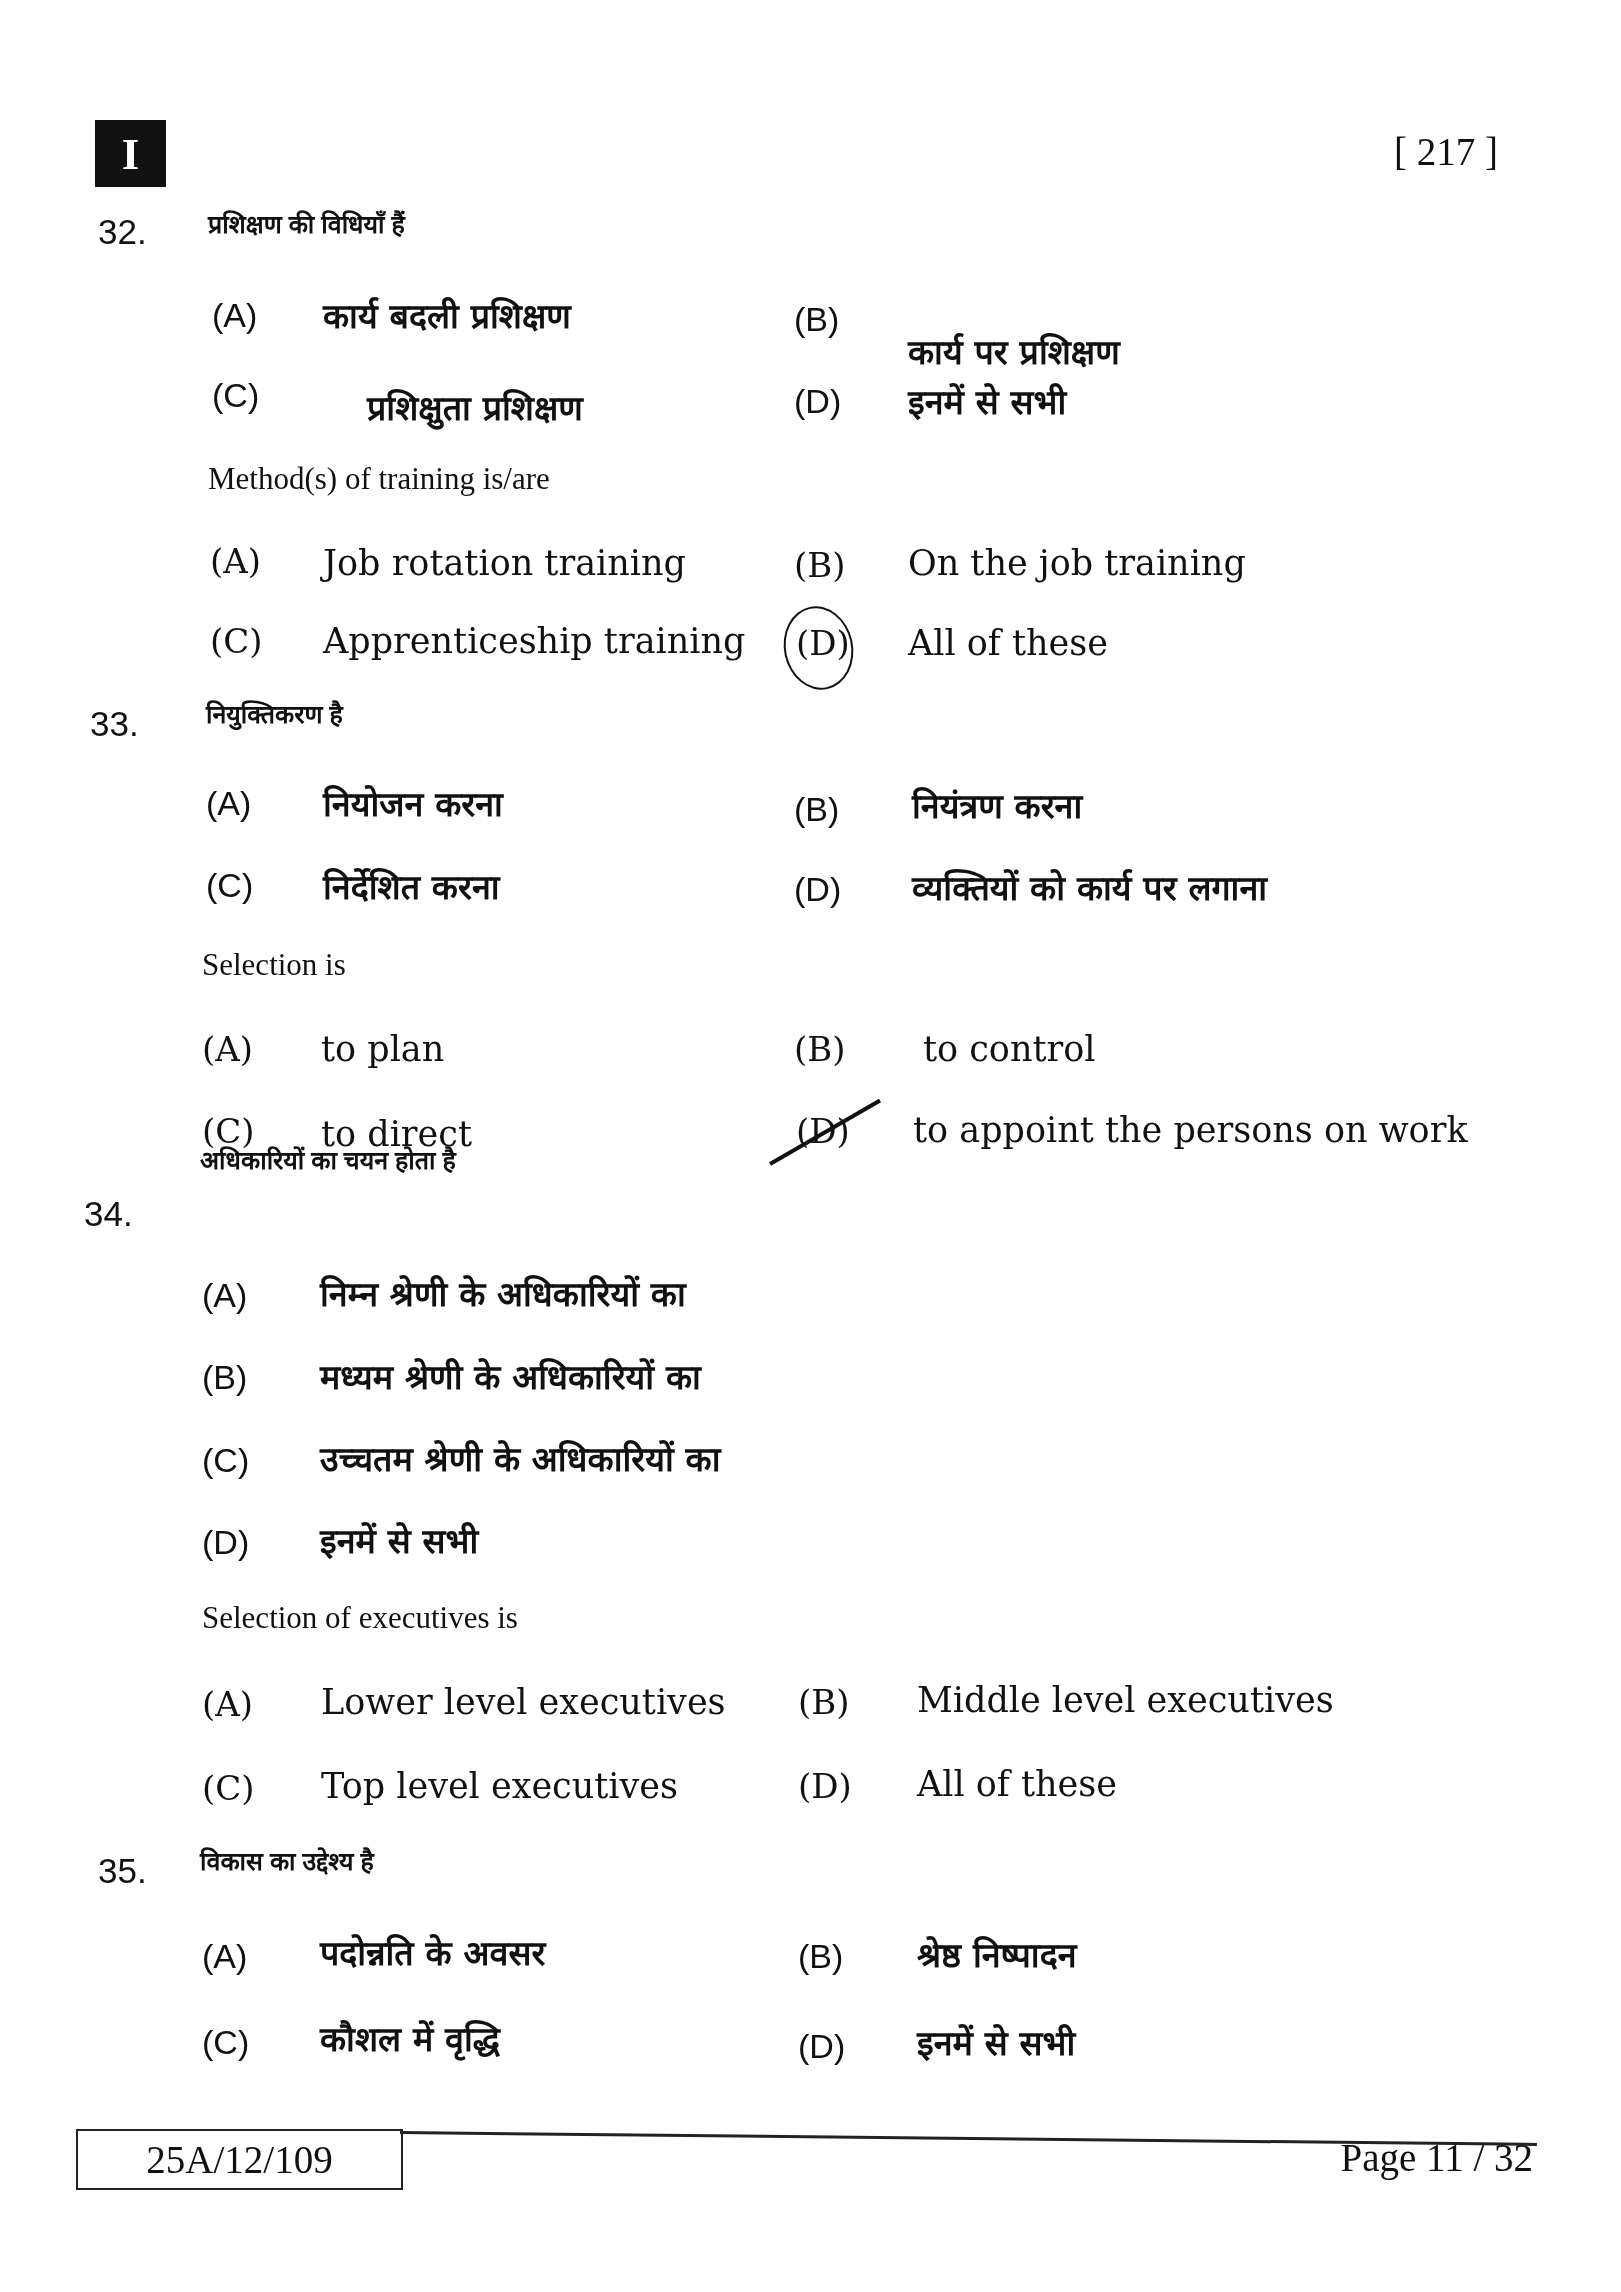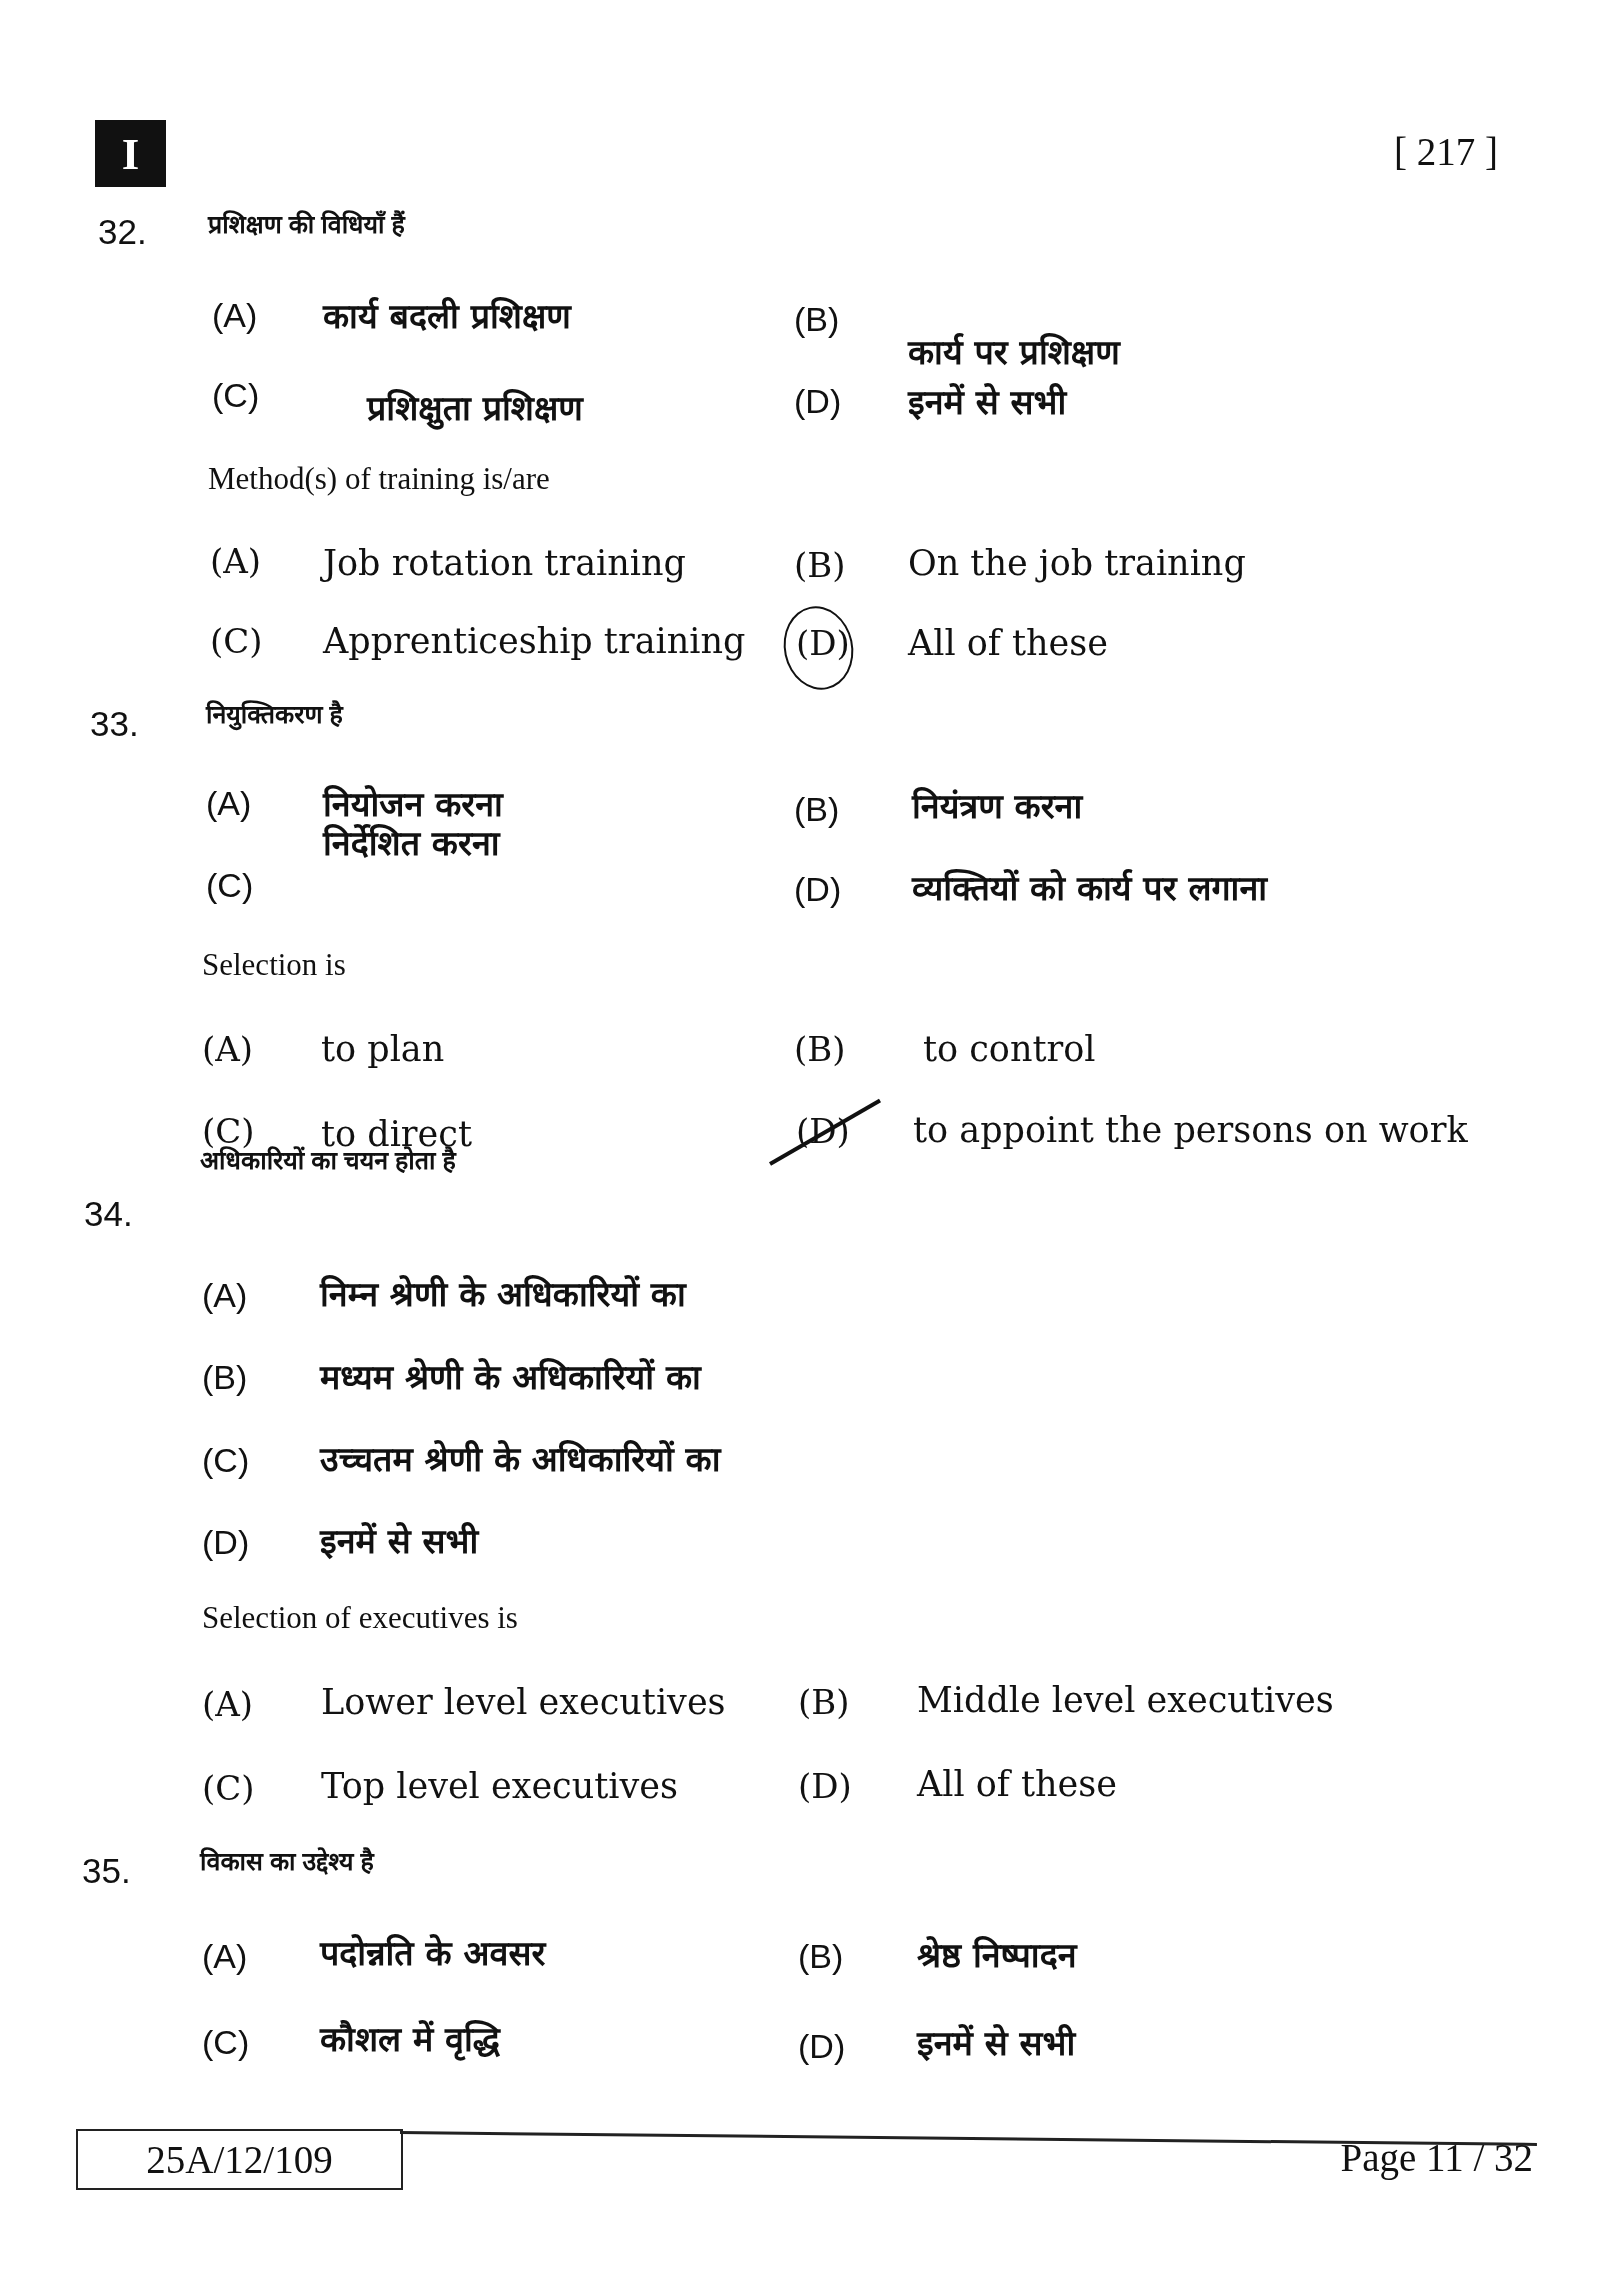--- a/index.html
+++ b/index.html
@@ -69,21 +69,21 @@
 <div>
   <span class="abs qnum" style="left:90px; top:704px;">33.</span>
   <span class="abs qtext-hi" style="left:206px; top:696px;">नियुक्तिकरण है</span>
 
   <span class="abs opt-label" style="left:206px; top:784px;">(A)</span>
   <span class="abs opt-hi" style="left:323px; top:780px;">नियोजन करना</span>
   <span class="abs opt-label" style="left:794px; top:790px;">(B)</span>
   <span class="abs opt-hi" style="left:912px; top:782px;">नियंत्रण करना</span>
 
   <span class="abs opt-label" style="left:206px; top:866px;">(C)</span>
-  <span class="abs opt-hi" style="left:323px; top:819px;text-align:right;">निर्देशित करना</span>
+  <span class="abs opt-hi" style="left:323px; top:863px;text-align:right;">निर्देशित करना</span>
   <span class="abs opt-label" style="left:794px; top:870px;">(D)</span>
   <span class="abs opt-hi" style="left:912px; top:864px;">व्यक्तियों को कार्य पर लगाना</span>
 
   <span class="abs qtext-en" style="left:202px; top:947px;">Selection is</span>
 
   <span class="abs opt-label en" style="left:202px; top:1029px;">(A)</span>
   <span class="abs opt-en" style="left:321px; top:1029px;">to plan</span>
   <span class="abs opt-label en" style="left:794px; top:1029px;">(B)</span>
   <span class="abs opt-en" style="left:913px; top:1029px;margin-left:10px;">to control</span>
 
@@ -114,21 +114,21 @@
   <span class="abs opt-label en" style="left:798px; top:1682px;">(B)</span>
   <span class="abs opt-en" style="left:917px; top:1680px;">Middle level executives</span>
 
   <span class="abs opt-label en" style="left:202px; top:1768px;">(C)</span>
   <span class="abs opt-en" style="left:321px; top:1766px;">Top level executives</span>
   <span class="abs opt-label en" style="left:798px; top:1766px;">(D)</span>
   <span class="abs opt-en" style="left:917px; top:1764px;">All of these</span>
 </div>
 
 <div>
-  <span class="abs qnum" style="left:82px; top:1851px;">35.</span>
+  <span class="abs qnum" style="left:98px; top:1851px;">35.</span>
   <span class="abs qtext-hi" style="left:200px; top:1843px;">विकास का उद्देश्य है</span>
 
   <span class="abs opt-label" style="left:202px; top:1937px;">(A)</span>
   <span class="abs opt-hi" style="left:320px; top:1929px;">पदोन्नति के अवसर</span>
   <span class="abs opt-label" style="left:798px; top:1937px;">(B)</span>
   <span class="abs opt-hi" style="left:917px; top:1931px;">श्रेष्ठ निष्पादन</span>
 
   <span class="abs opt-label" style="left:202px; top:2023px;">(C)</span>
   <span class="abs opt-hi" style="left:320px; top:2015px;">कौशल में वृद्धि</span>
   <span class="abs opt-label" style="left:798px; top:2027px;">(D)</span>

